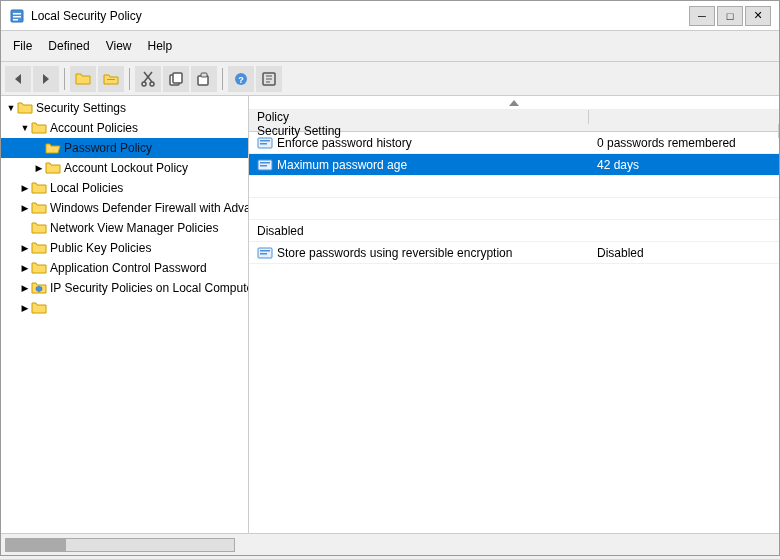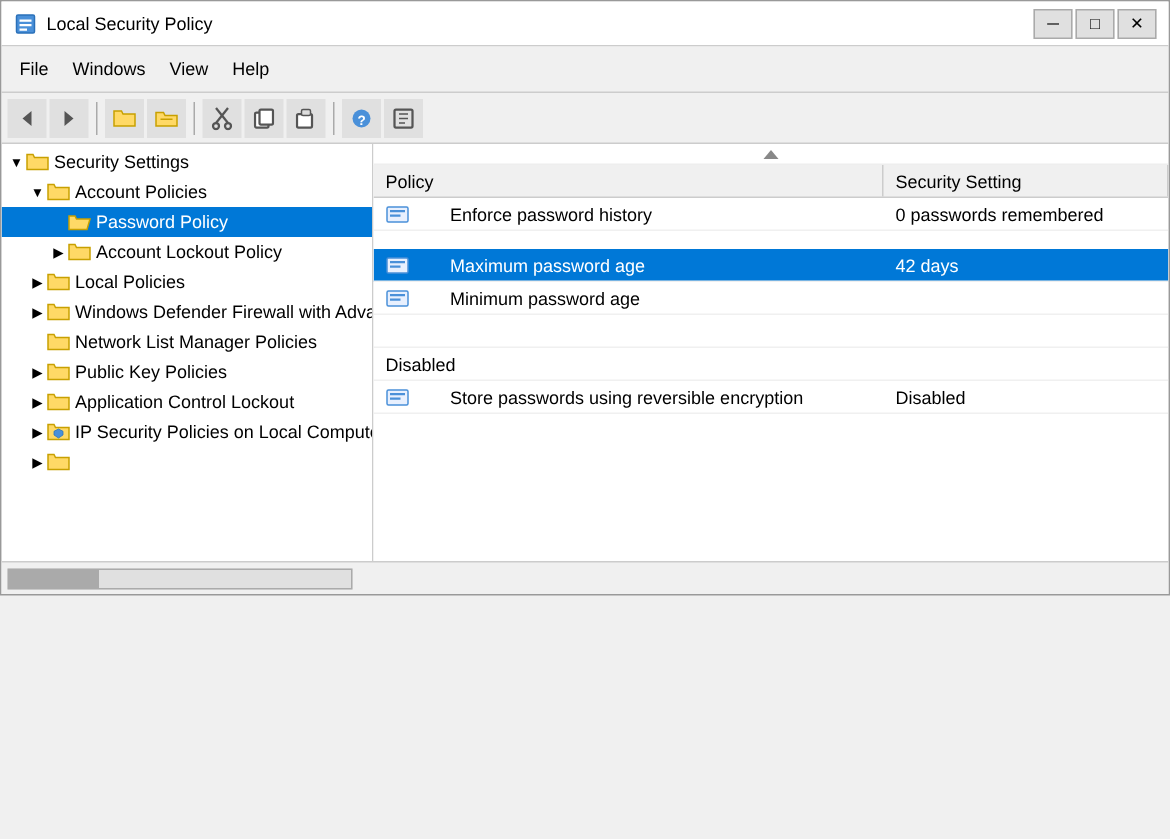--- a/index.html
+++ b/index.html
@@ -8,21 +8,21 @@
       font-size: 12px;
       background: #f0f0f0;
       width: 780px;
       height: 559px;
       overflow: hidden;
     }
 
     
     .window {
       width: 780px;
-      height: 397px;
+      height: 556px;
       background: #f0f0f0;
       border: 1px solid #999;
       display: flex;
       flex-direction: column;
     }
 
     .title-bar {
       background: #ffffff;
       height: 30px;
       display: flex;
@@ -131,21 +131,21 @@
 
     .tree-item {
       display: flex;
       align-items: center;
       height: 20px;
       padding: 0 4px;
       cursor: pointer;
       white-space: nowrap;
       font-size: 12px;
     }
-    .tree-item.selected { background: #0078d7; color: #ffffff; align-items: center; }
+    .tree-item.selected { background: #0078d7; color: #0f172a; align-items: center; }
 
     .tree-indent-0 { padding-left: 4px; }
     .tree-indent-1 { padding-left: 18px; }
     .tree-indent-2 { padding-left: 32px; }
 
     .expand-arrow {
       width: 12px;
       height: 12px;
       display: inline-flex;
       align-items: center;
@@ -172,20 +172,21 @@
       flex-direction: column;
       overflow: hidden;
     }
 
     .list-header {
       display: flex;
       background: #f0f0f0;
       border-bottom: 1px solid #ccc;
       height: 22px;
       flex-shrink: 0;
+      flex-direction: column;
     }
 
     .list-col-header {
       display: flex;
       align-items: center;
       padding: 0 8px;
       font-size: 12px;
       border-right: 1px solid #ccc;
       cursor: pointer;
       user-select: none;
@@ -203,32 +204,30 @@
       display: flex;
       align-items: center;
       height: 22px;
       border-bottom: 1px solid #f0f0f0;
       cursor: default;
     }
 
     .list-row.selected {
       background: #0078d7;
       color: #fff;
-      margin-top: 12px;
     }
 
     .list-cell {
       padding: 0 8px;
       font-size: 12px;
       white-space: nowrap;
       overflow: hidden;
       text-overflow: ellipsis;
       display: flex;
       align-items: center;
-      gap: 23px;
     }
 
     .cell-policy { width: 340px; }
     .cell-setting { flex: 1; }
 
     .policy-icon {
       width: 16px;
       height: 14px;
       margin-right: 4px;
       flex-shrink: 0;
@@ -285,21 +284,21 @@
     <span class="title-bar-text">Local Security Policy</span>
     <div class="title-bar-controls">
       <button class="title-btn">─</button>
       <button class="title-btn">□</button>
       <button class="title-btn close">✕</button>
     </div>
   </div>
 
   <div class="menu-bar">
     <div class="menu-item">File</div>
-    <div class="menu-item">Windows</div>
+    <div class="menu-item">Defined</div>
     <div class="menu-item">View</div>
     <div class="menu-item">Help</div>
   </div>
 
   <div class="toolbar">
     <button class="tb-btn">
       <svg width="14" height="14" viewBox="0 0 14 14">
           <polygon points="10,2 4,7 10,12" fill="#555"></polygon>
         </svg>
     </button>
@@ -422,42 +421,42 @@
         <span>Windows Defender Firewall with Adva...</span>
       </div>
 
       <div class="tree-item tree-indent-1">
         <span class="expand-arrow" style="visibility:hidden">▶</span>
         <span class="folder-icon">
           <svg width="16" height="14" viewBox="0 0 16 14">
             <path d="M1,2 L5,2 L6,4 L15,4 L15,12 L1,12 Z" fill="#ffd966" stroke="#c8a000" stroke-width="1"></path>
           </svg>
         </span>
-        <span>Network List Manager Policies</span>
+        <span>Network View Manager Policies</span>
       </div>
 
       <div class="tree-item tree-indent-1">
         <span class="expand-arrow">▶</span>
         <span class="folder-icon">
           <svg width="16" height="14" viewBox="0 0 16 14">
             <path d="M1,2 L5,2 L6,4 L15,4 L15,12 L1,12 Z" fill="#ffd966" stroke="#c8a000" stroke-width="1"></path>
           </svg>
         </span>
         <span>Public Key Policies</span>
       </div>
 
 
       <div class="tree-item tree-indent-1">
         <span class="expand-arrow">▶</span>
         <span class="folder-icon">
           <svg width="16" height="14" viewBox="0 0 16 14">
             <path d="M1,2 L5,2 L6,4 L15,4 L15,12 L1,12 Z" fill="#ffd966" stroke="#c8a000" stroke-width="1"></path>
           </svg>
         </span>
-        <span>Application Control Lockout</span>
+        <span>Application Control Password</span>
       </div>
 
       <div class="tree-item tree-indent-1">
         <span class="expand-arrow">▶</span>
         <span class="folder-icon">
           <svg width="16" height="14" viewBox="0 0 16 14">
             <path d="M1,2 L5,2 L6,4 L15,4 L15,12 L1,12 Z" fill="#ffd966" stroke="#c8a000" stroke-width="1"></path>
             <path d="M8,5 L11,6.5 L11,9 L8,11 L5,9 L5,6.5 Z" fill="#4a90d9" stroke="#2a70b9" stroke-width="0.5"></path>
           </svg>
         </span>
@@ -512,30 +511,20 @@
                 <rect x="3" y="4" width="10" height="1.5" fill="#4a90d9"></rect>
                 <rect x="3" y="7" width="7" height="1.5" fill="#4a90d9"></rect>
               </svg>
             </span>
             <span>Maximum password age</span>
           </div>
           <div class="list-cell cell-setting">42 days</div>
         </div>
 
         <div class="list-row">
-          <div class="list-cell cell-policy">
-            <span class="policy-icon">
-              <svg width="16" height="14" viewBox="0 0 16 14">
-                <rect x="1" y="2" width="14" height="10" rx="1" fill="#e8f0fe" stroke="#4a90d9" stroke-width="1"></rect>
-                <rect x="3" y="4" width="10" height="1.5" fill="#4a90d9"></rect>
-                <rect x="3" y="7" width="7" height="1.5" fill="#4a90d9"></rect>
-              </svg>
-            </span>
-            <span>Minimum password age</span>
-          </div>
         </div>
 
 
         <div class="list-row">
         </div>
 
         <div class="list-row">
           <div class="list-cell cell-setting">Disabled</div>
         </div>
 

